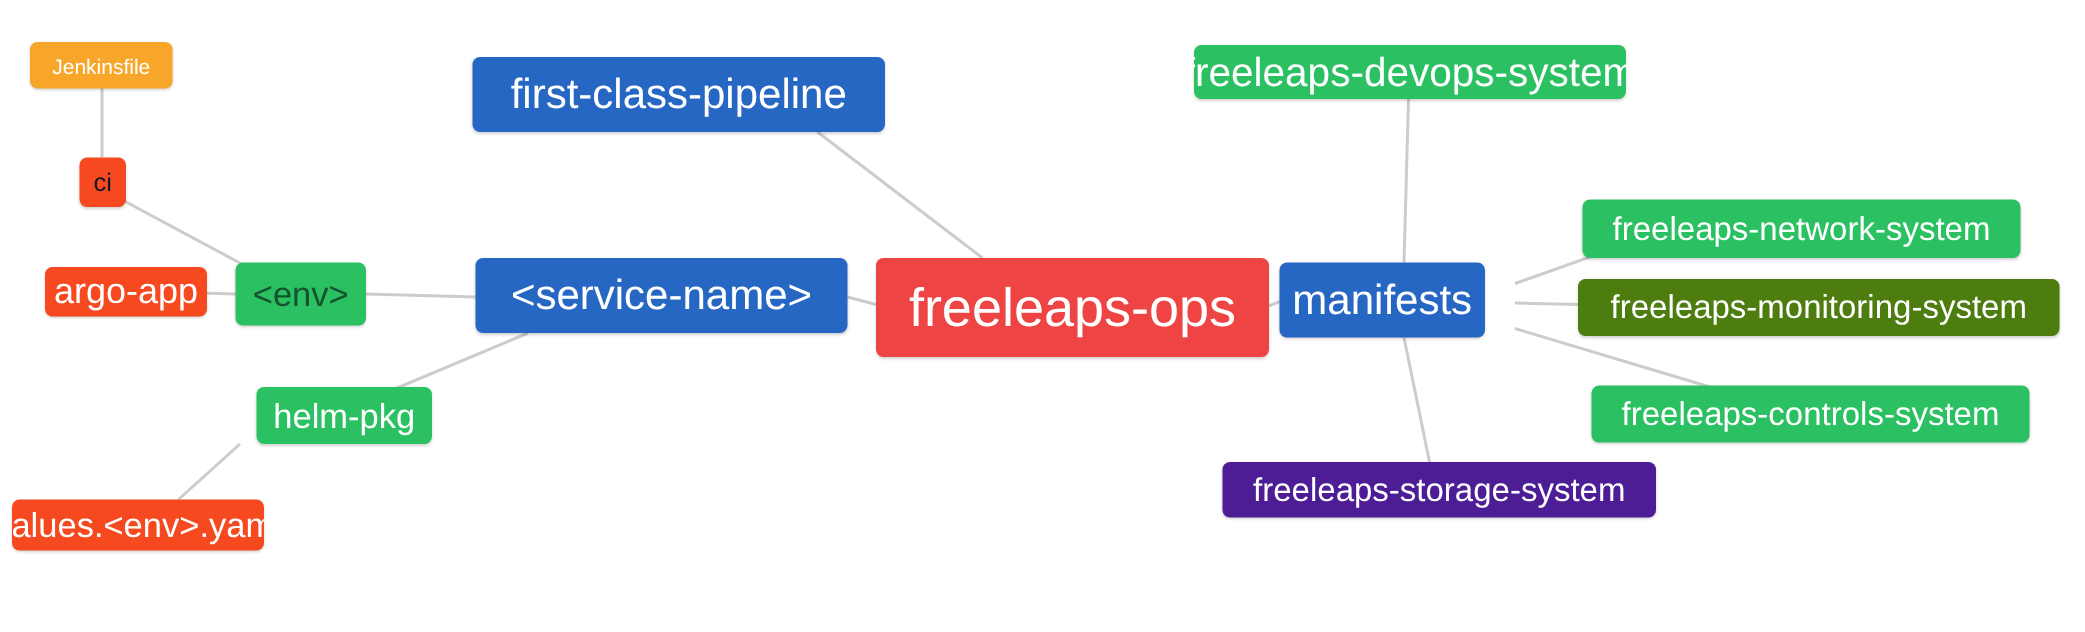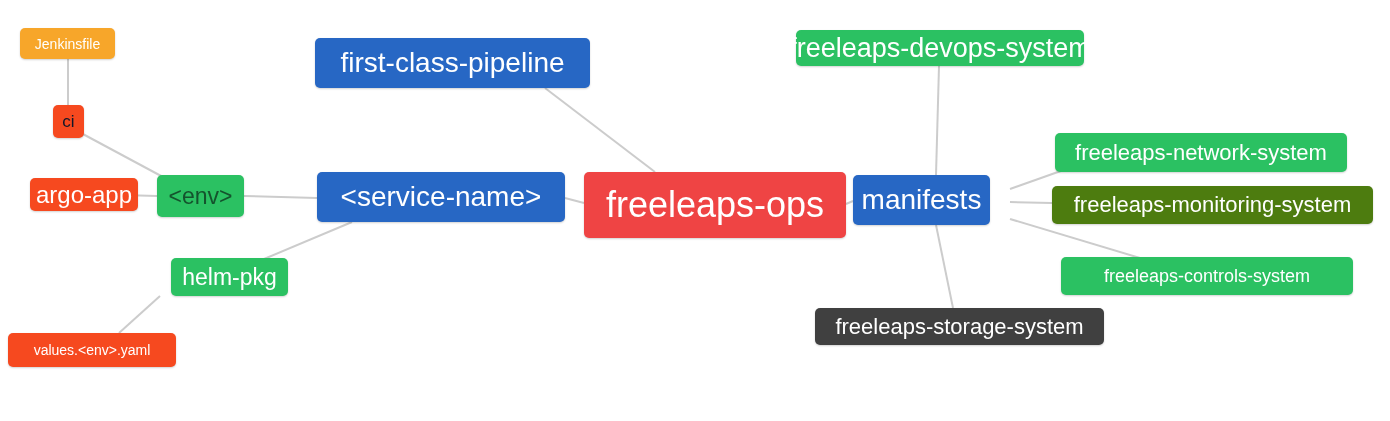--- a/index.html
+++ b/index.html
@@ -57,23 +57,23 @@
       <line x1="1010" y1="202" x2="1052" y2="203" stroke="#CCCCCC" stroke-width="2"></line>
       <line x1="1010" y1="219" x2="1140" y2="258" stroke="#CCCCCC" stroke-width="2"></line>
       <line x1="936" y1="225" x2="953" y2="308" stroke="#CCCCCC" stroke-width="2"></line>
     </svg>
 
 <div class="node" style="left: 20px; top: 28px; width: 95px; height: 31px; background: rgb(247, 166, 42); color: rgb(255, 255, 255); font-size: 14px;">Jenkinsfile</div>
     <div class="node" style="left: 53px; top: 105px; width: 31px; height: 33px; background: rgb(246, 73, 31); color: #0f172a; font-size: 17px;">ci</div>
     <div class="node" style="left: 30px; top: 178px; width: 108px; height: 33px; background: rgb(246, 73, 31); color: rgb(255, 255, 255); font-size: 24px; text-align: center;">argo-app</div>
     <div class="node" style="left: 157px; top: 175px; width: 87px; height: 42px; background: rgb(43, 193, 98); color: #14532d; font-size: 23px;">&lt;env&gt;</div>
     <div class="node" style="left: 147px; top: 258px; width: 117px; height: 38px; background: rgb(43, 193, 98); color: rgb(255, 255, 255); font-size: 23px; margin-left: 24px;">helm-pkg</div>
-    <div class="node" style="left: 8px; top: 333px; width: 168px; height: 34px; background: rgb(246, 73, 31); color: rgb(255, 255, 255); font-size: 14px;">values.&lt;env&gt;.yaml</div>
+    <div class="node" style="left: 8px; top: 333px; width: 168px; height: 34px; background: rgb(246, 73, 31); color: rgb(255, 255, 255); font-size: 23px;">values.&lt;env&gt;.yaml</div>
     <div class="node" style="left: 315px; top: 38px; width: 275px; height: 50px; background: rgb(39, 103, 196); color: rgb(255, 255, 255); font-size: 28px;">first-class-pipeline</div>
     <div class="node" style="left: 317px; top: 172px; width: 248px; height: 50px; background: rgb(39, 103, 196); color: rgb(255, 255, 255); font-size: 28px;">&lt;service-name&gt;</div>
     <div class="node" style="left: 584px; top: 172px; width: 262px; height: 66px; background: #ef4444; color: rgb(255, 255, 255); font-size: 36px;">freeleaps-ops</div>
     <div class="node" style="left: 853px; top: 175px; width: 137px; height: 50px; background: rgb(39, 103, 196); color: rgb(255, 255, 255); font-size: 28px;">manifests</div>
     <div class="node" style="left: 796px; top: 30px; width: 288px; height: 36px; background: rgb(43, 193, 98); color: rgb(255, 255, 255); font-size: 27px;">freeleaps-devops-system</div>
     <div class="node" style="left: 1055px; top: 111px; width: 292px; height: 39px; background: rgb(43, 193, 98); color: rgb(255, 255, 255); font-size: 22px; margin-top: 22px;">freeleaps-network-system</div>
     <div class="node" style="left: 1052px; top: 186px; width: 321px; height: 38px; background: #4d7c0f; color: rgb(255, 255, 255); font-size: 22px;">freeleaps-monitoring-system</div>
-    <div class="node" style="left: 1061px; top: 257px; width: 292px; height: 38px; background: rgb(43, 193, 98); color: rgb(255, 255, 255); font-size: 18px;">freeleaps-controls-system</div>
-    <div class="node" style="left: 815px; top: 308px; width: 289px; height: 37px; background: #404040; color: rgb(255, 255, 255); font-size: 22px;">freeleaps-storage-system</div>
+    <div class="node" style="left: 1061px; top: 257px; width: 292px; height: 38px; background: rgb(43, 193, 98); color: rgb(255, 255, 255); font-size: 22px;">freeleaps-controls-system</div>
+    <div class="node" style="left: 815px; top: 308px; width: 289px; height: 37px; background: #4c1d95; color: rgb(255, 255, 255); font-size: 22px;">freeleaps-storage-system</div>
   </div>
 
 </body></html>

